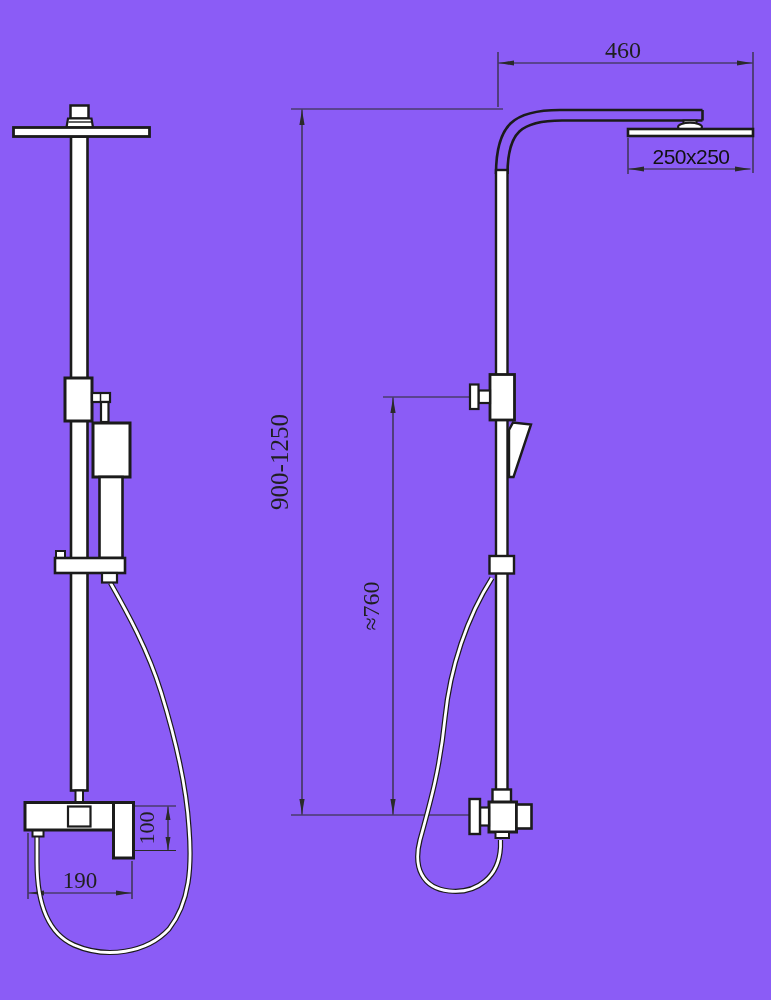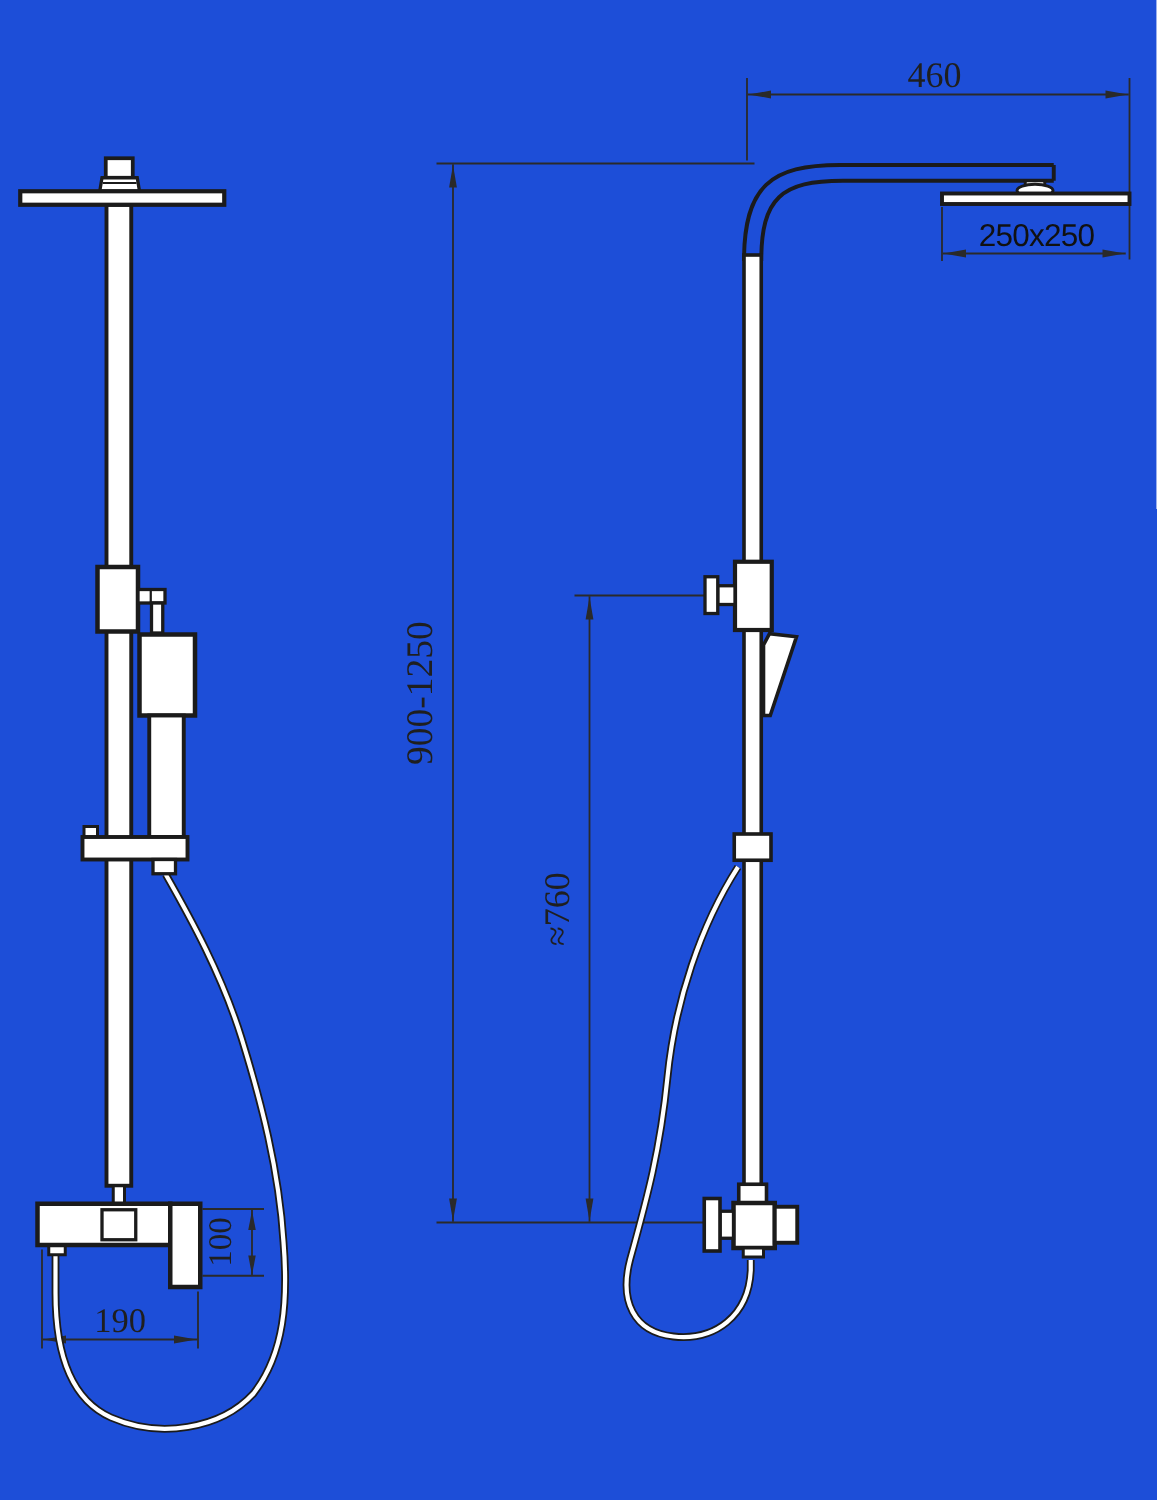--- a/index.html
+++ b/index.html
@@ -1,19 +1,19 @@
 <!DOCTYPE html>
 <html><head>
 <meta charset="utf-8">
 <style>
   html,body{margin:0;padding:0;background:#fff;}
   .canvas{
     position:relative;
     width:771px;height:1000px;
-    background:#1d4ed8;
+    background:#8b5cf6;
     font-family:"Liberation Serif", serif;
     overflow:hidden;
   }
   svg{display:block;}
   .dim-text{
     font-family:"Liberation Serif", serif;
     fill:#1f1f1f;
   }
   .dim-text-sans{
     font-family:"Liberation Sans", sans-serif;

